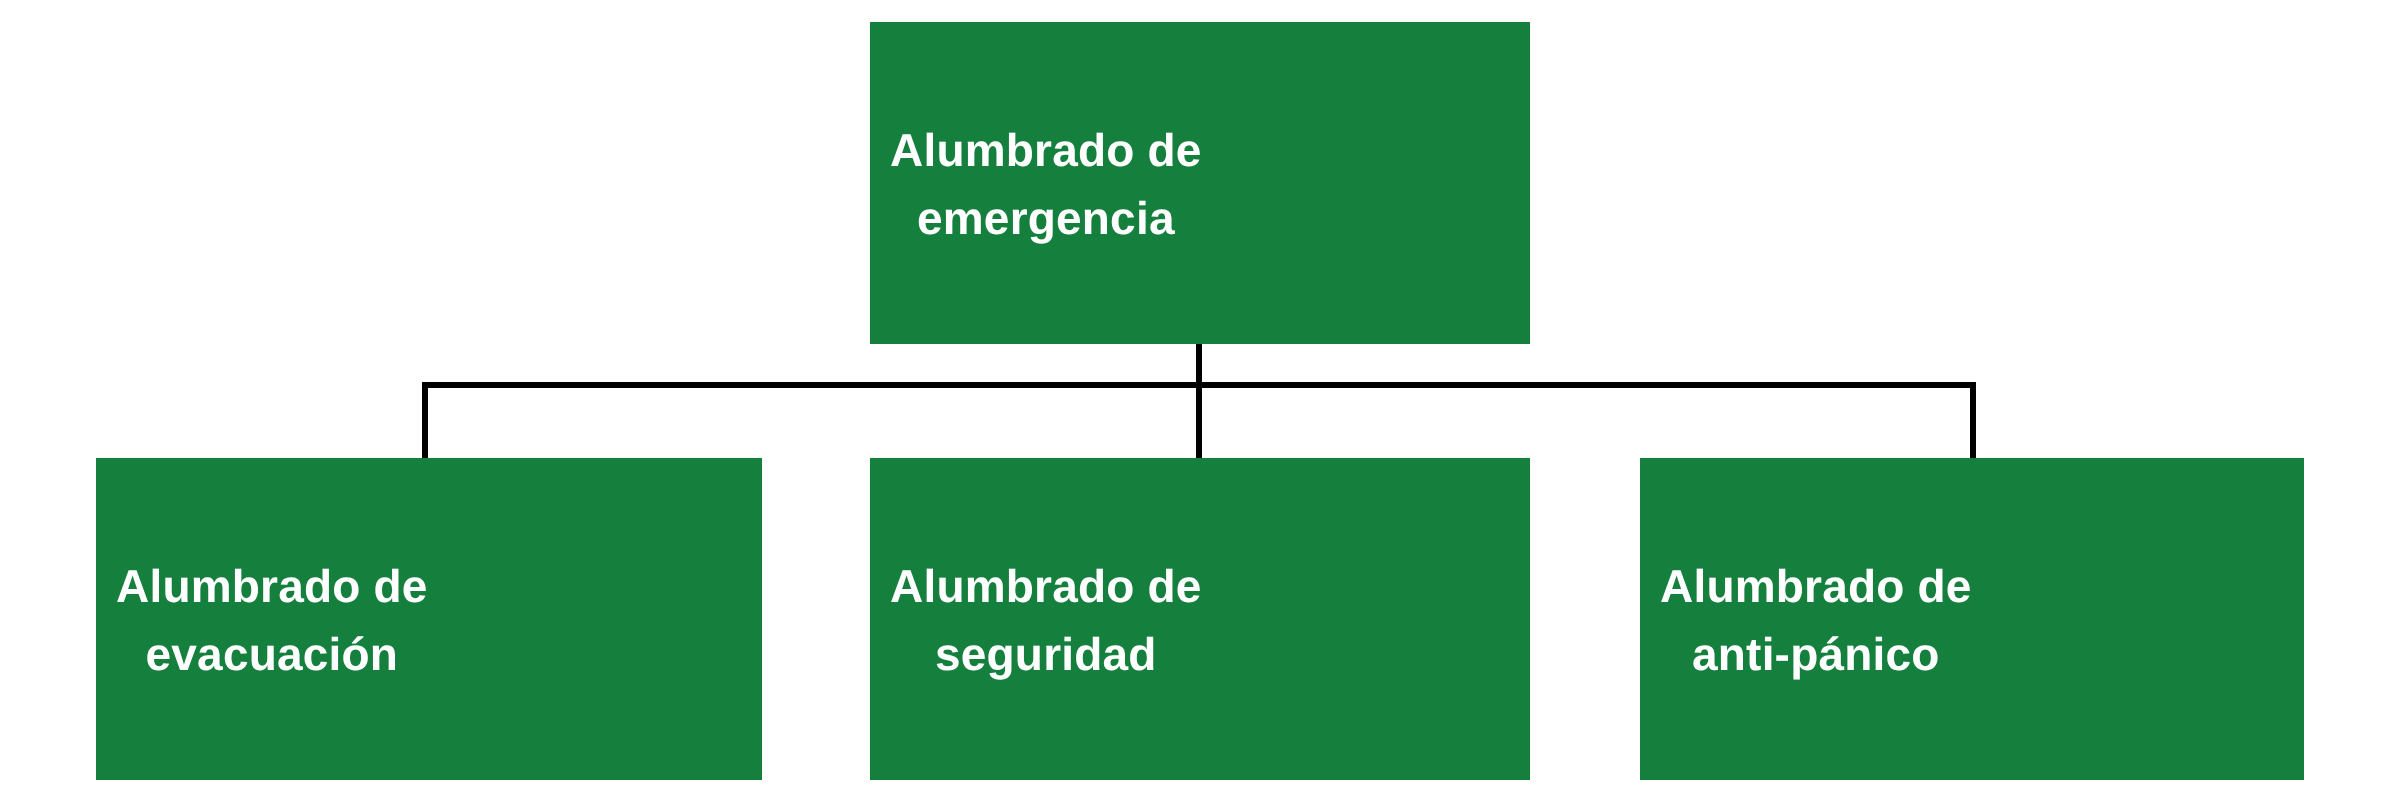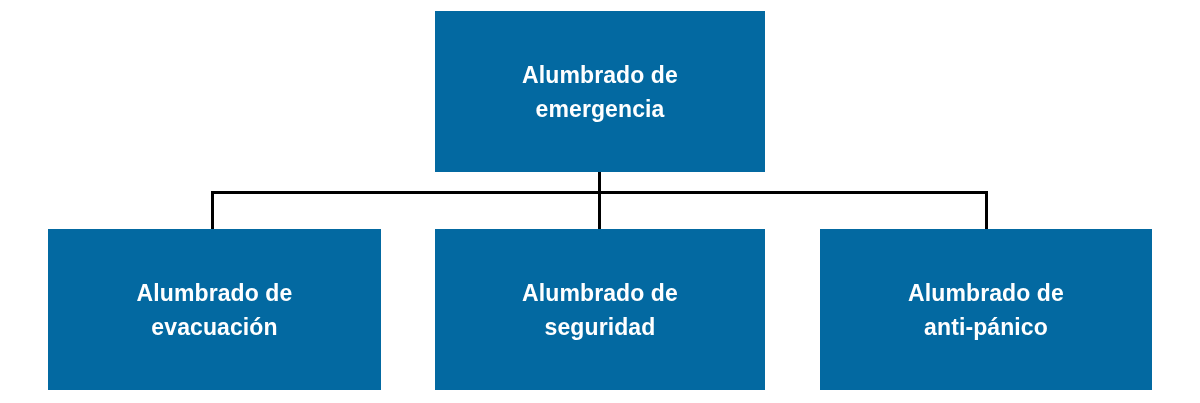--- a/index.html
+++ b/index.html
@@ -17,25 +17,24 @@
     width: 1200px;
     height: 403px;
     background: #ffffff;
     overflow: hidden;
   }
 
   
   .node {
     position: absolute;
     box-sizing: border-box;
-    background: #0369a1;
+    background: #15803d;
     color: #ffffff;
     display: flex;
     align-items: center;
-    justify-content: center;
     text-align: center;
     padding: 6px 10px;
     z-index: 2;
   }
   .node-label {
     font-size: 23px;
     line-height: 34px;
     font-weight: 700;
     letter-spacing: 0.1px;
     white-space: pre-line;

